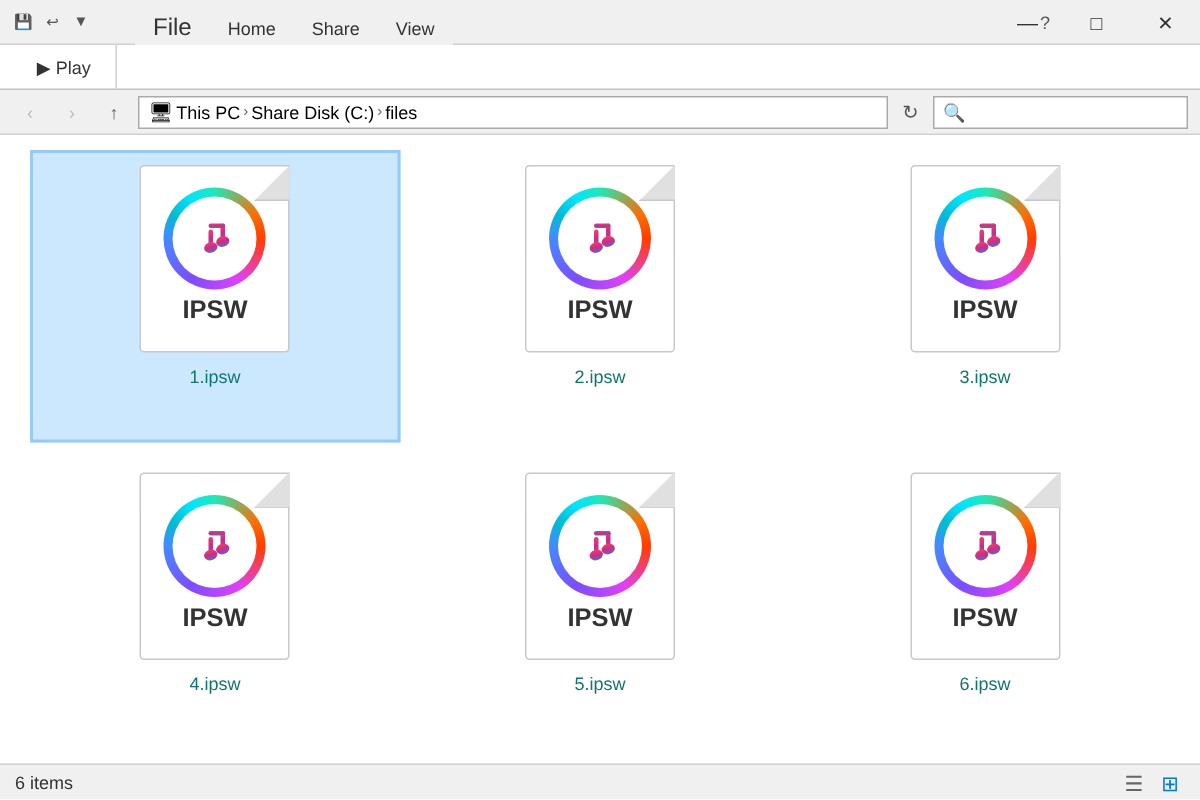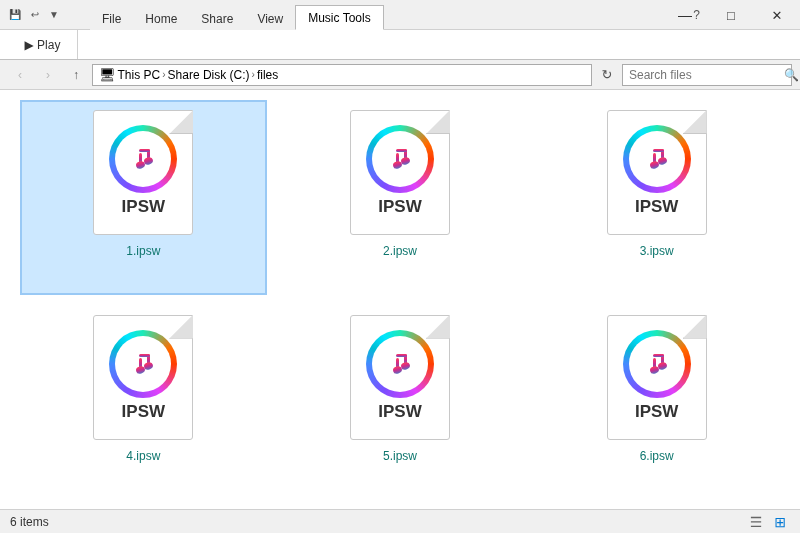--- a/index.html
+++ b/index.html
@@ -200,34 +200,31 @@
 <div class="title-bar">
   <div class="title-bar-left">
     <div class="title-bar-icons">
       <div class="tb-icon">💾</div>
       <div class="tb-icon">↩</div>
       <div class="tb-icon">▼</div>
     </div>
   </div>
 
   <div style="position:absolute; top:0; left:90px; display:flex; align-items:flex-end; height:30px; gap:0;">
-    <div class="ribbon-tab" style="height:22px; margin-top:8px; background:#f0f0f0; border:none; font-size:12px;">
+    <div class="ribbon-tab" style="height:22px; margin-top:8px; background:#f0f0f0; border:none; font-size:16px;">
       <span>File</span>
     </div>
     <div class="ribbon-tab" style="height:22px; margin-top:8px; background:#f0f0f0; border:none; font-size:12px;">
       <span>Home</span>
     </div>
     <div class="ribbon-tab" style="height:22px; margin-top:8px; background:#f0f0f0; border:none; font-size:12px;">
       <span>Share</span>
     </div>
     <div class="ribbon-tab" style="height:22px; margin-top:8px; background:#f0f0f0; border:none; font-size:12px;">
       <span>View</span>
-    </div>
-    <div style="background:#fff; border:1px solid #b8b8b8; border-bottom:1px solid #fff; padding:1px 12px; margin-top:5px; height:25px; display:flex; align-items:center; font-size:12px; font-weight:500; cursor:pointer; z-index:10;">
-      <span>Music Tools</span>
     </div>
   </div>
   <div style="position:absolute; right:0; top:0; display:flex;">
     <div class="tb-ctrl" style="font-size:14px;">—</div>
     <div class="tb-ctrl" style="font-size:13px;">□</div>
     <div class="tb-ctrl close" style="font-size:13px;">✕</div>
   </div>
   <div style="position:absolute; right:100px; top:8px; font-size:12px; color:#555;">?</div>
 </div>
 
@@ -250,21 +247,20 @@
     <div class="path-segment">
       <span>Share Disk (C:)</span>
     </div>
     <span class="path-arrow">›</span>
     <div class="path-segment">
       <span>files</span>
     </div>
   </div>
   <div class="path-refresh">↻</div>
   <div class="search-box">
-    <input type="text" placeholder="Search files" style="">
     <span style="color:#888;">🔍</span>
   </div>
 </div>
 
 <div class="content-area" style="height: calc(533px - 30px - 30px - 30px - 24px); background:#fff;">
   <div class="files-grid" id="files-grid">
 
   <div class="file-item selected">
     <div class="file-icon" style="position:relative; width:110px; height:130px;">
 

